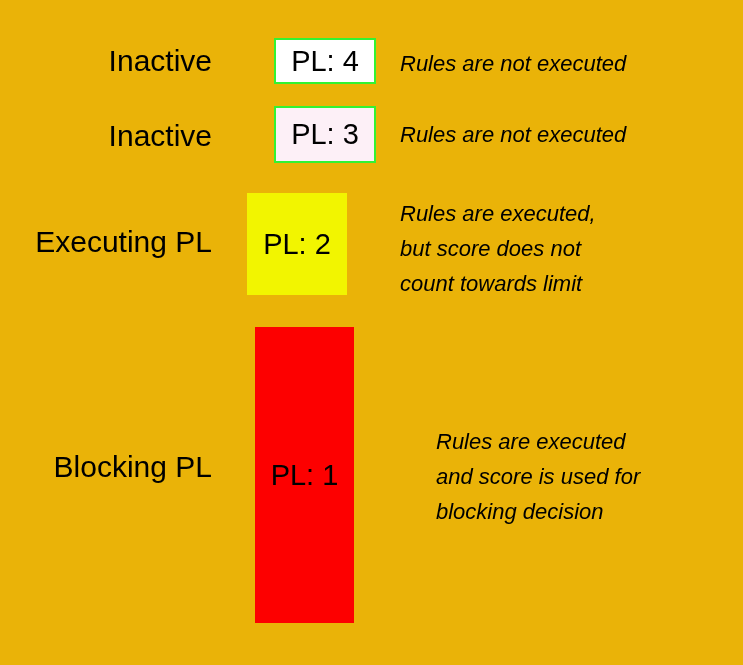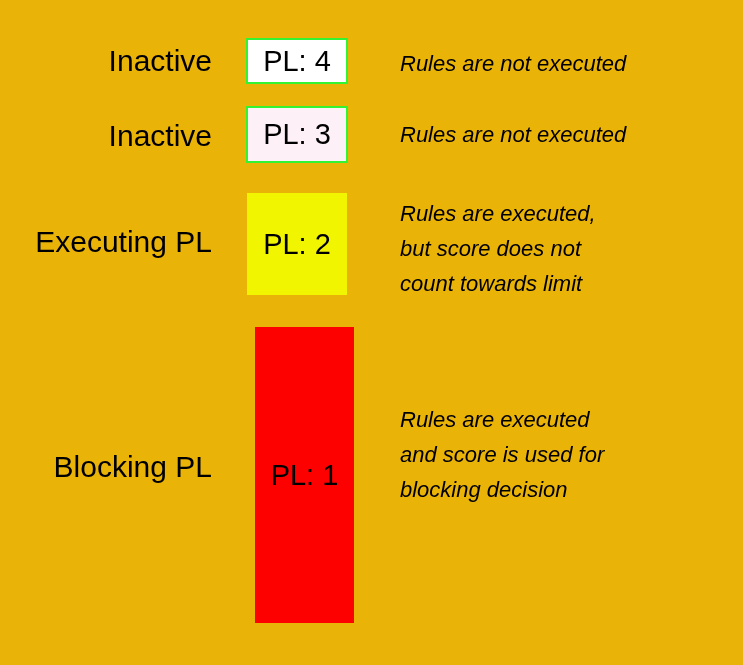--- a/index.html
+++ b/index.html
@@ -32,38 +32,38 @@
 
   .pl-box {
     position: absolute;
     box-sizing: border-box;
     display: flex;
     align-items: center;
     justify-content: center;
     font-size: 29px;
     color: #000000;
   }
-  .bordered { border: 2px solid #33f333; }
+  .bordered { border: 2px solid #33f333; margin-left: 28px; }
   .box-1 { left: 246px; top: 38px;  width: 102px; height: 46px; }
   .box-2 { left: 246px; top: 106px; width: 102px; height: 57px; }
   .box-3 { left: 247px; top: 193px; width: 100px; height: 102px; }
   .box-4 { left: 247px; top: 327px; width: 99px;  height: 296px; margin-left: 8px; }
 
   .desc {
     position: absolute;
     left: 400px;
     font-style: italic;
     font-size: 22px;
     line-height: 35px;
     white-space: nowrap;
   }
   .desc-1 { top: 46px; }
   .desc-2 { top: 117px; }
   .desc-3 { top: 196px; }
-  .desc-4 { top: 402px; }
+  .desc-4 { top: 424px; margin-left: 36px; }
   .desc div { display: block; }
 </style>
 </head>
 <body>
 
 <div class="canvas">
 
   <div class="row-label label-1">Inactive</div>
   <div class="pl-box bordered box-1" style="background: rgb(255, 255, 255); border-color: rgb(51, 243, 51);">
     <span>PL: 4</span>

